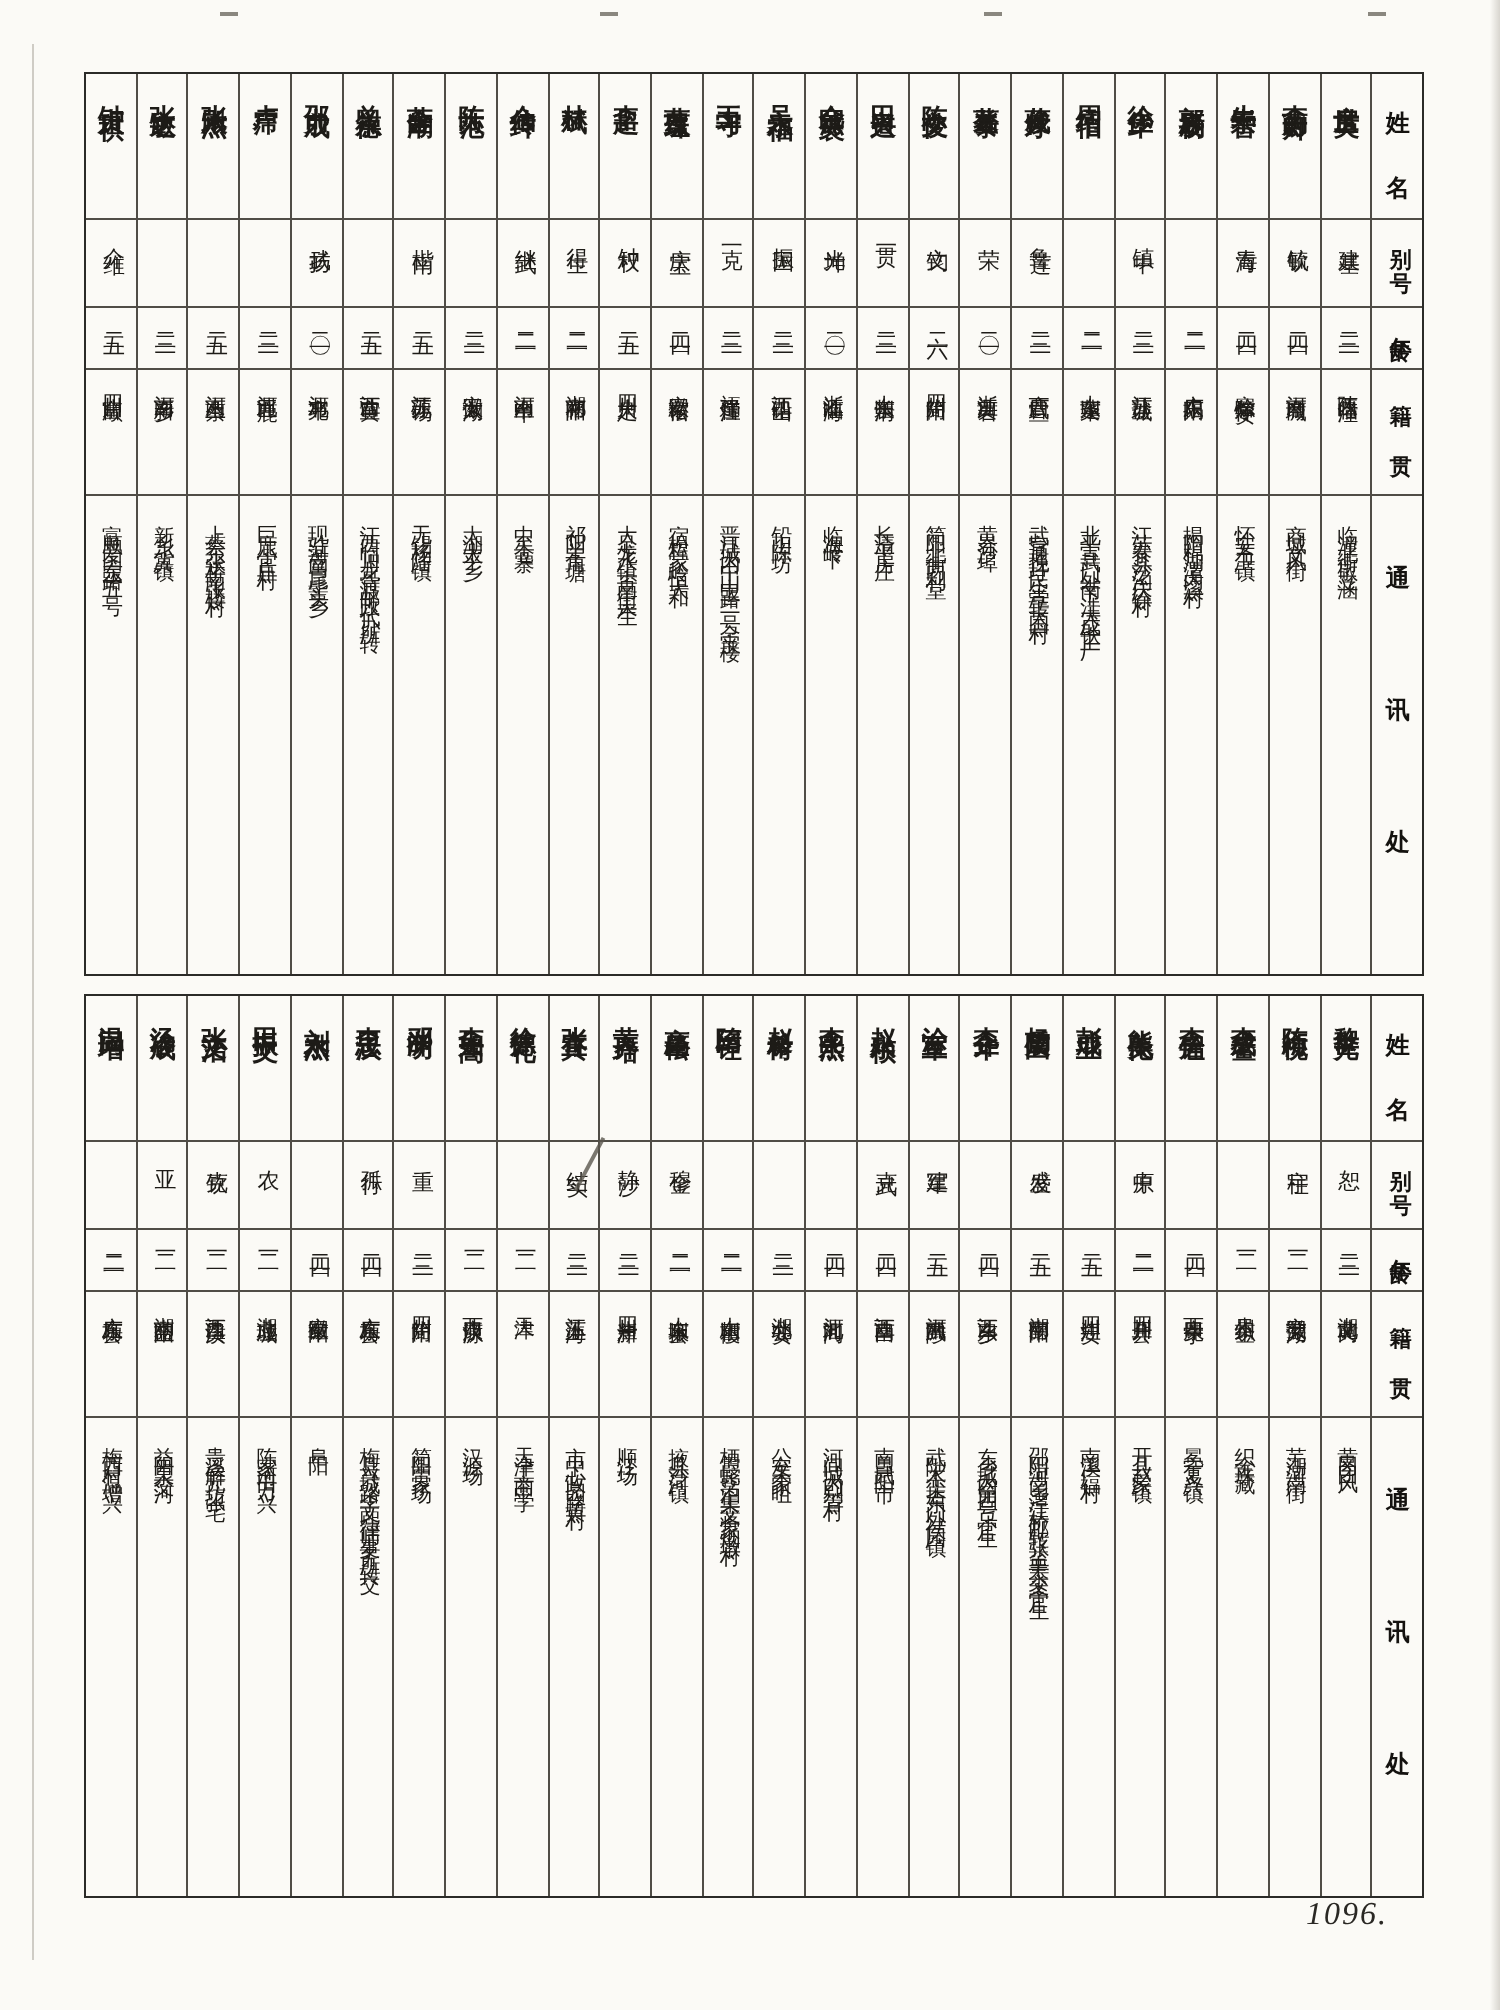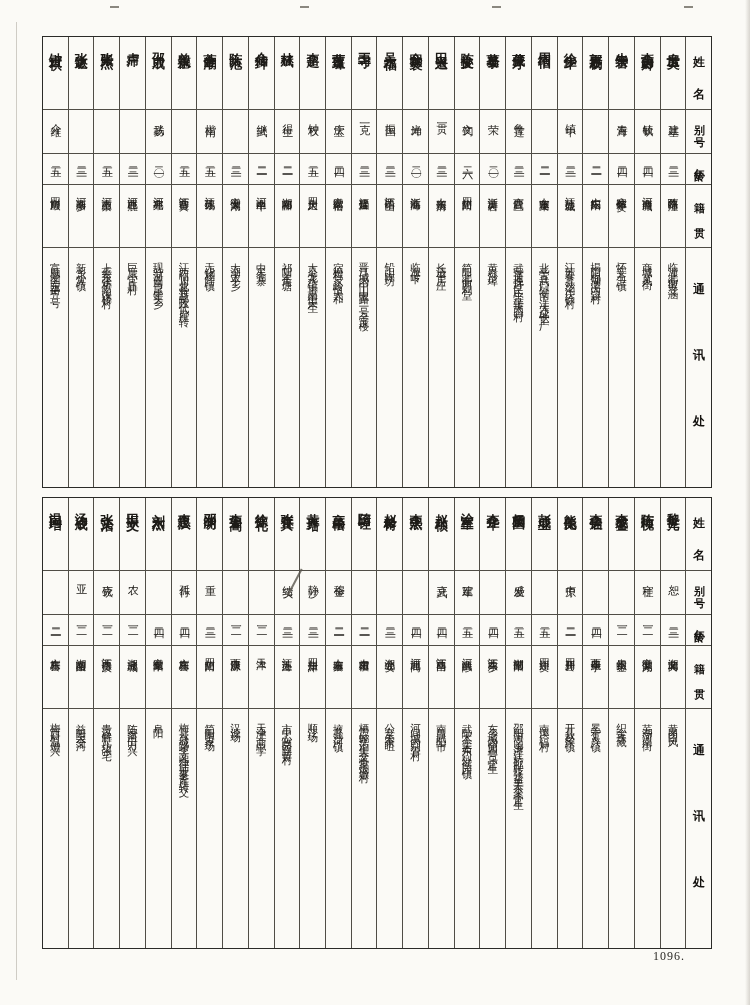--- a/index.html
+++ b/index.html
@@ -36,22 +36,22 @@
   .native  { font-size:10.5px; letter-spacing:1px; padding-top:4px; }
   .address { font-size:10.5px; letter-spacing:4.5px; padding-top:6px; max-height:230px; }
 
   .hlabel { font-weight:bold; color:#14120f; }
   .hl-name    { font-size:12px; letter-spacing:2.6em; padding-top:9px; }
   .hl-alias   { font-size:11px; letter-spacing:1.1em; padding-top:6px; }
   .hl-age     { font-size:11px; letter-spacing:0.15em; padding-top:5px; }
   .hl-native  { font-size:11px; letter-spacing:2.4em; padding-top:8px; }
   .hl-address { font-size:12px; letter-spacing:5.5em; padding-top:24px; }
 
-  .page-number { position:absolute; left:653px; top:949px; 
-                 font-size:12px; letter-spacing:1px; color:#2a2824; }
+  .page-number { position:absolute; left:653px; top:949px; font-style:italic;
+                 font-size:16px; letter-spacing:1px; color:#2a2824; }
   .pen-mark { position:absolute; left:293px; top:570px; width:14px; height:30px;
               border-left:2px solid #5a564e; transform:rotate(28deg); opacity:.8; }
 </style>
 </head>
 <body>
 
 <div class="page">
 
   <div class="reg-mark" style="left:110px"></div>
   <div class="reg-mark" style="left:300px"></div>

